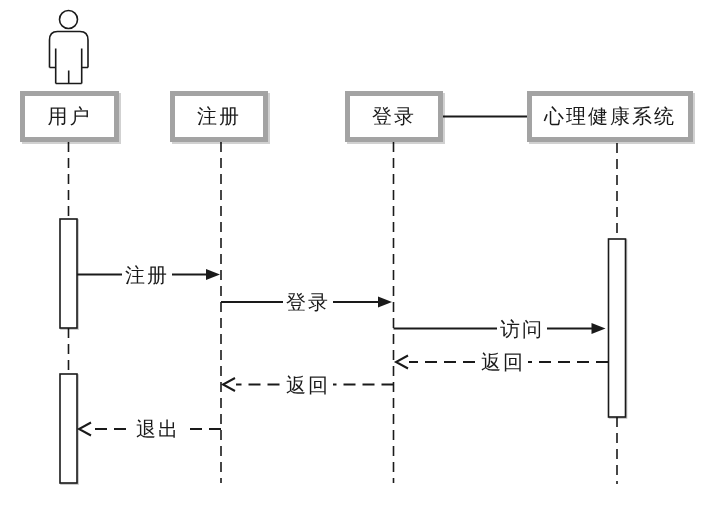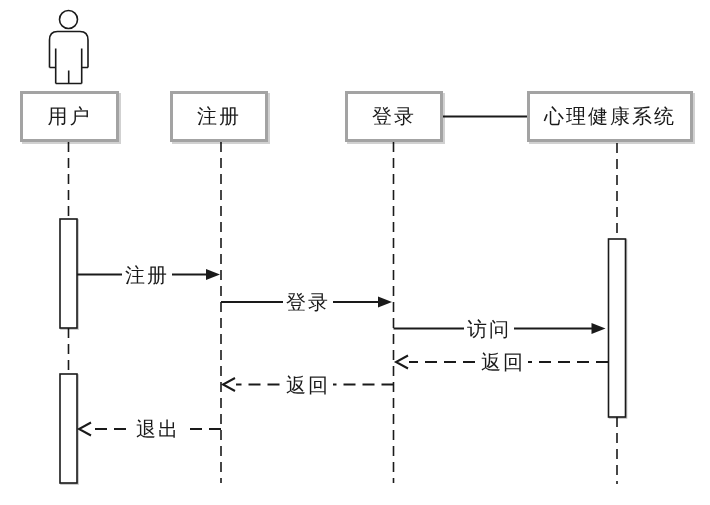--- a/index.html
+++ b/index.html
@@ -4,21 +4,21 @@
 <style>
   html,body { margin:0; padding:0; background:#ffffff; }
   .stage {
     position:relative; width:710px; height:505px; background:#ffffff;
     font-family:"Liberation Serif","DejaVu Serif",serif; color:#1a1a1a;
     overflow:hidden;
   }
   .stage svg { position:absolute; left:0; top:0; }
   .pbox {
     position:absolute; top:91px; height:51px; box-sizing:border-box;
-    background:#ffffff; border:3px solid #a3a3a3;
+    background:#ffffff; border:5px solid #a3a3a3;
     box-shadow:2px 2px 0 rgba(0,0,0,0.18);
     display:flex; align-items:center; justify-content:center;
     font-size:20px; letter-spacing:2px; white-space:nowrap;
   }
   .mlabel {
     position:absolute; transform:translate(-50%,-50%);
     background:#ffffff; padding:0 3px;
     font-size:20px; letter-spacing:2px; white-space:nowrap; line-height:1.1;
   }
   .ln      { stroke:#1a1a1a; stroke-width:2; fill:none; }
@@ -82,18 +82,18 @@
   </div>
   <div class="pbox" style="left:345px; width:98px;">
     <span>登录</span>
   </div>
   <div class="pbox" style="left:527px; width:166px;">
     <span>心理健康系统</span>
   </div>
 
   <span class="mlabel" style="left:147px; top:275px;">注册</span>
   <span class="mlabel" style="left:308px; top:302px;">登录</span>
-  <span class="mlabel" style="left:489px; top:328.5px;">访问</span>
+  <span class="mlabel" style="left:522px; top:328.5px;">访问</span>
   <span class="mlabel" style="left:503px; top:362px;">返回</span>
   <span class="mlabel" style="left:308px; top:384.5px;">返回</span>
   <span class="mlabel" style="left:158px; top:429px;">退出</span>
 
 </div>
 
 </body></html>

